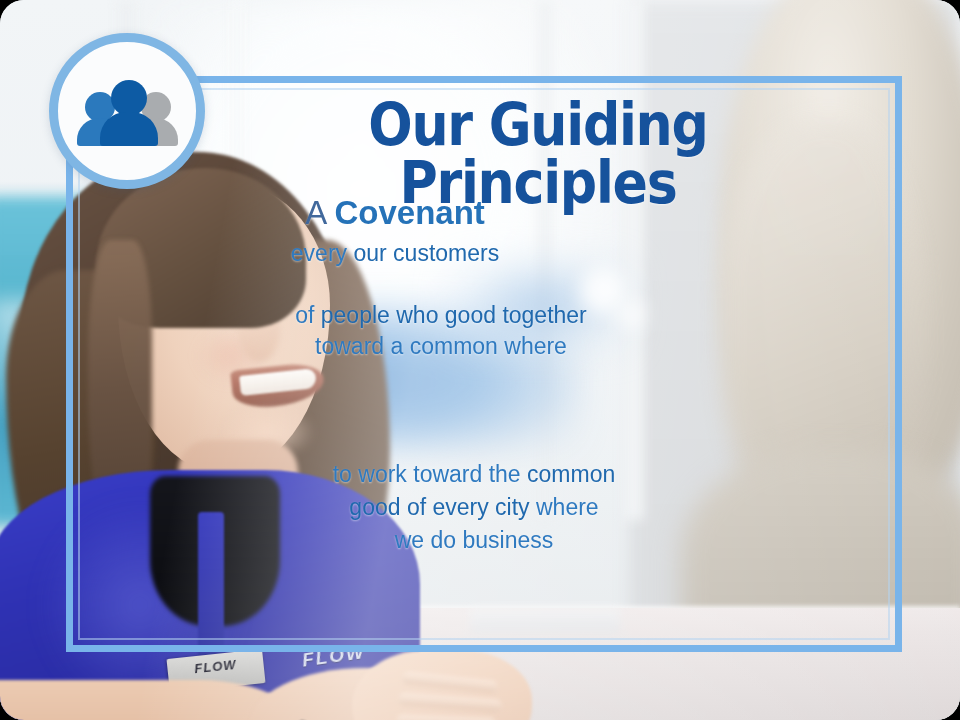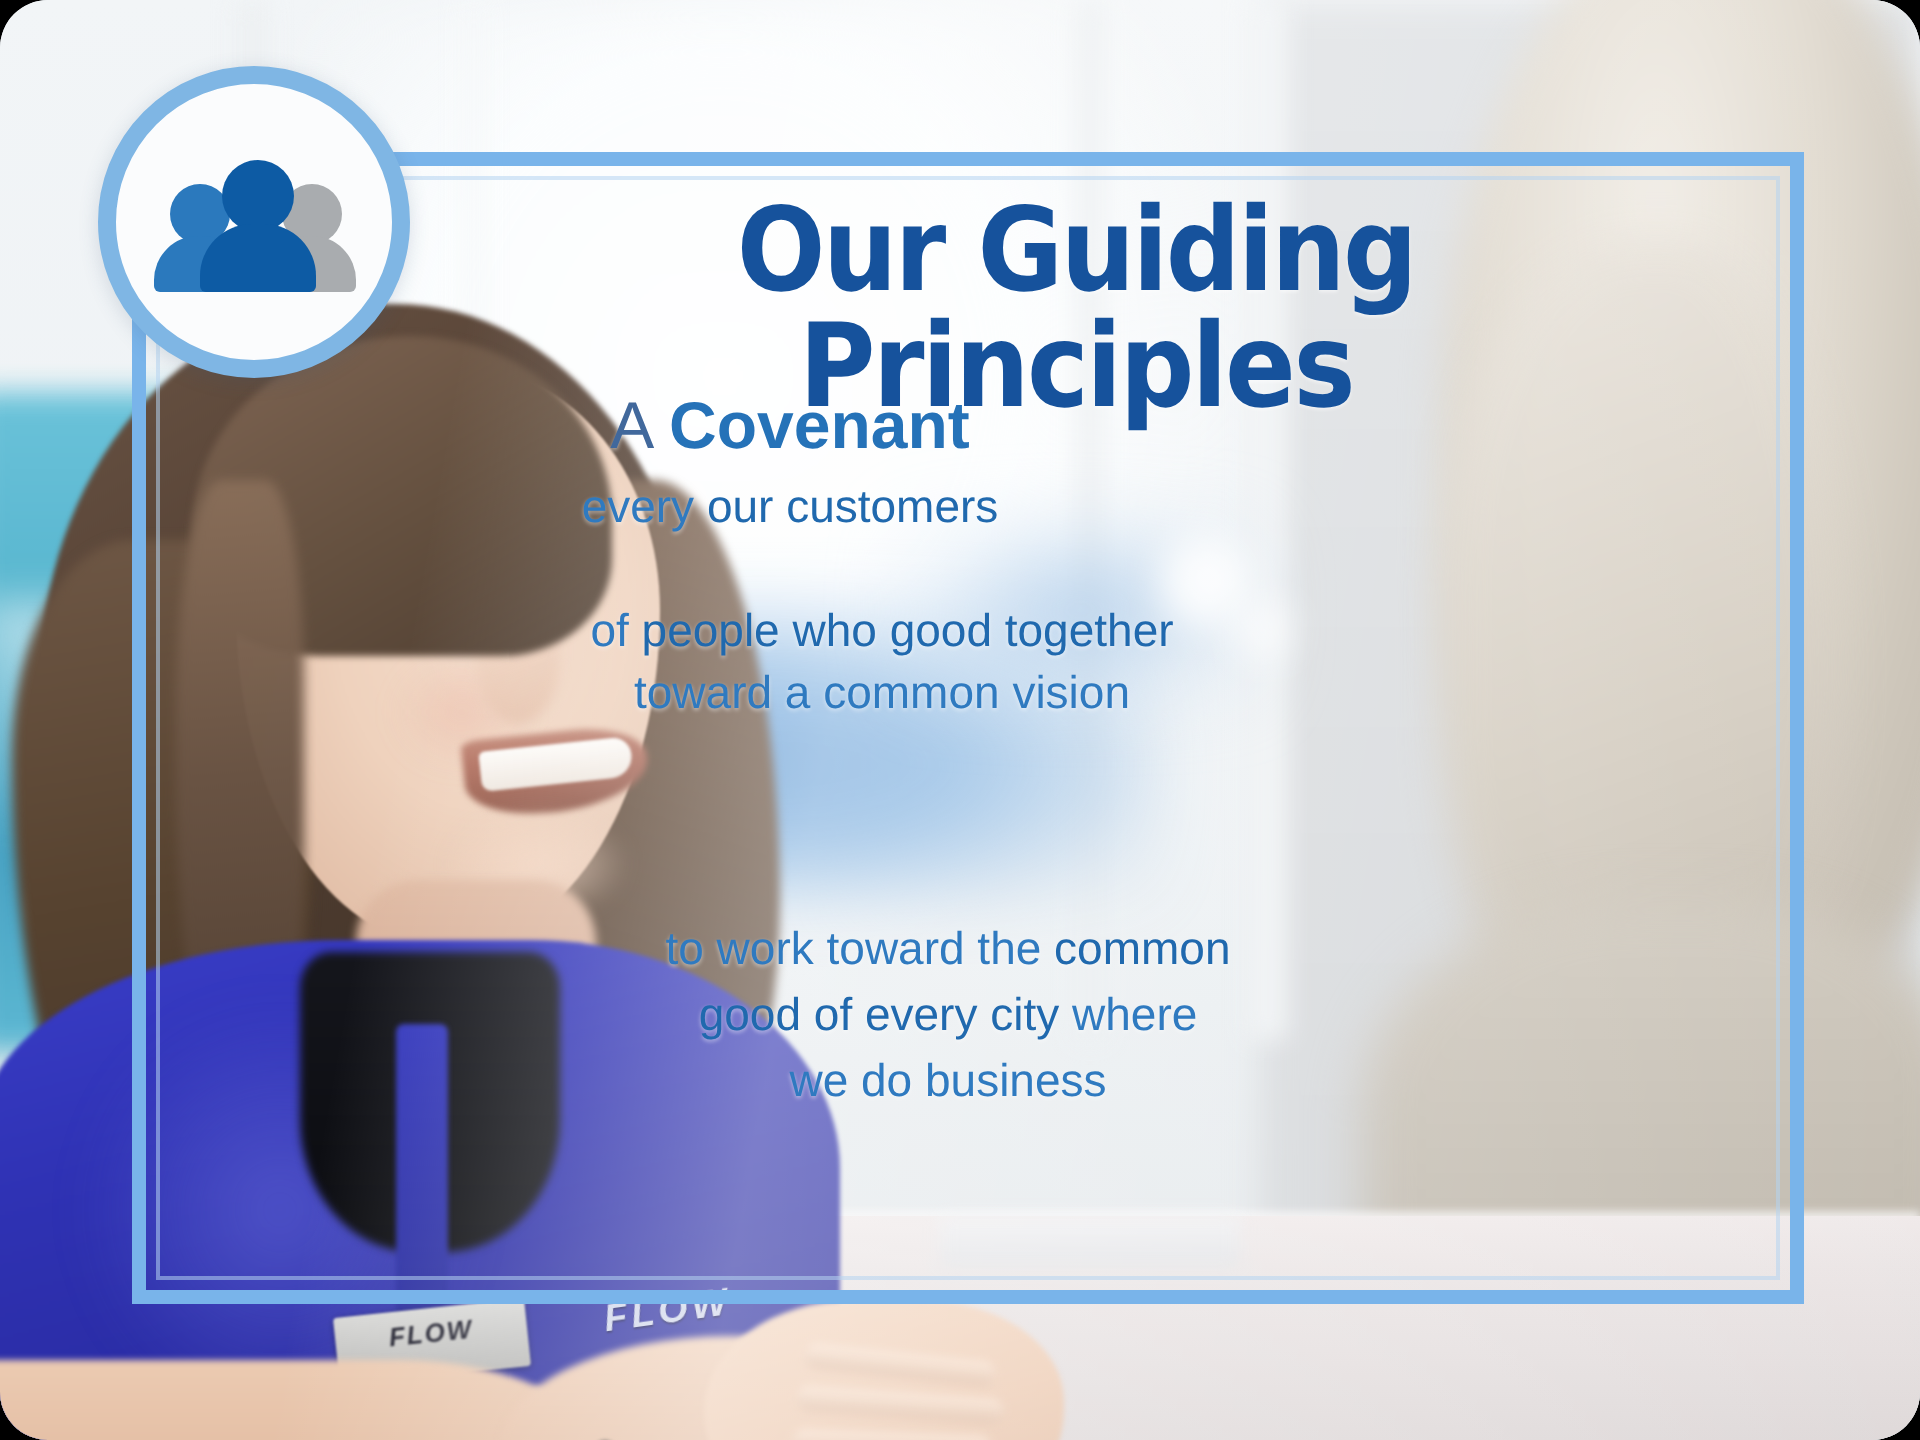--- a/index.html
+++ b/index.html
@@ -443,21 +443,21 @@
         </div>
       </div>
     </div>
 
     <div class="principle pr2">
       <div class="p-sub">
         <div>
           <span class="lt">of </span><b>people who good together</b>
         </div>
         <div>
-          <span class="lt">toward a common vision</span>
+          <span class="lt">toward a common where</span>
         </div>
       </div>
     </div>
 
     <div class="principle pr3">
       <div class="p-sub">
         <div>
           <span class="lt">to work toward the </span><b>common</b>
         </div>
         <div>

